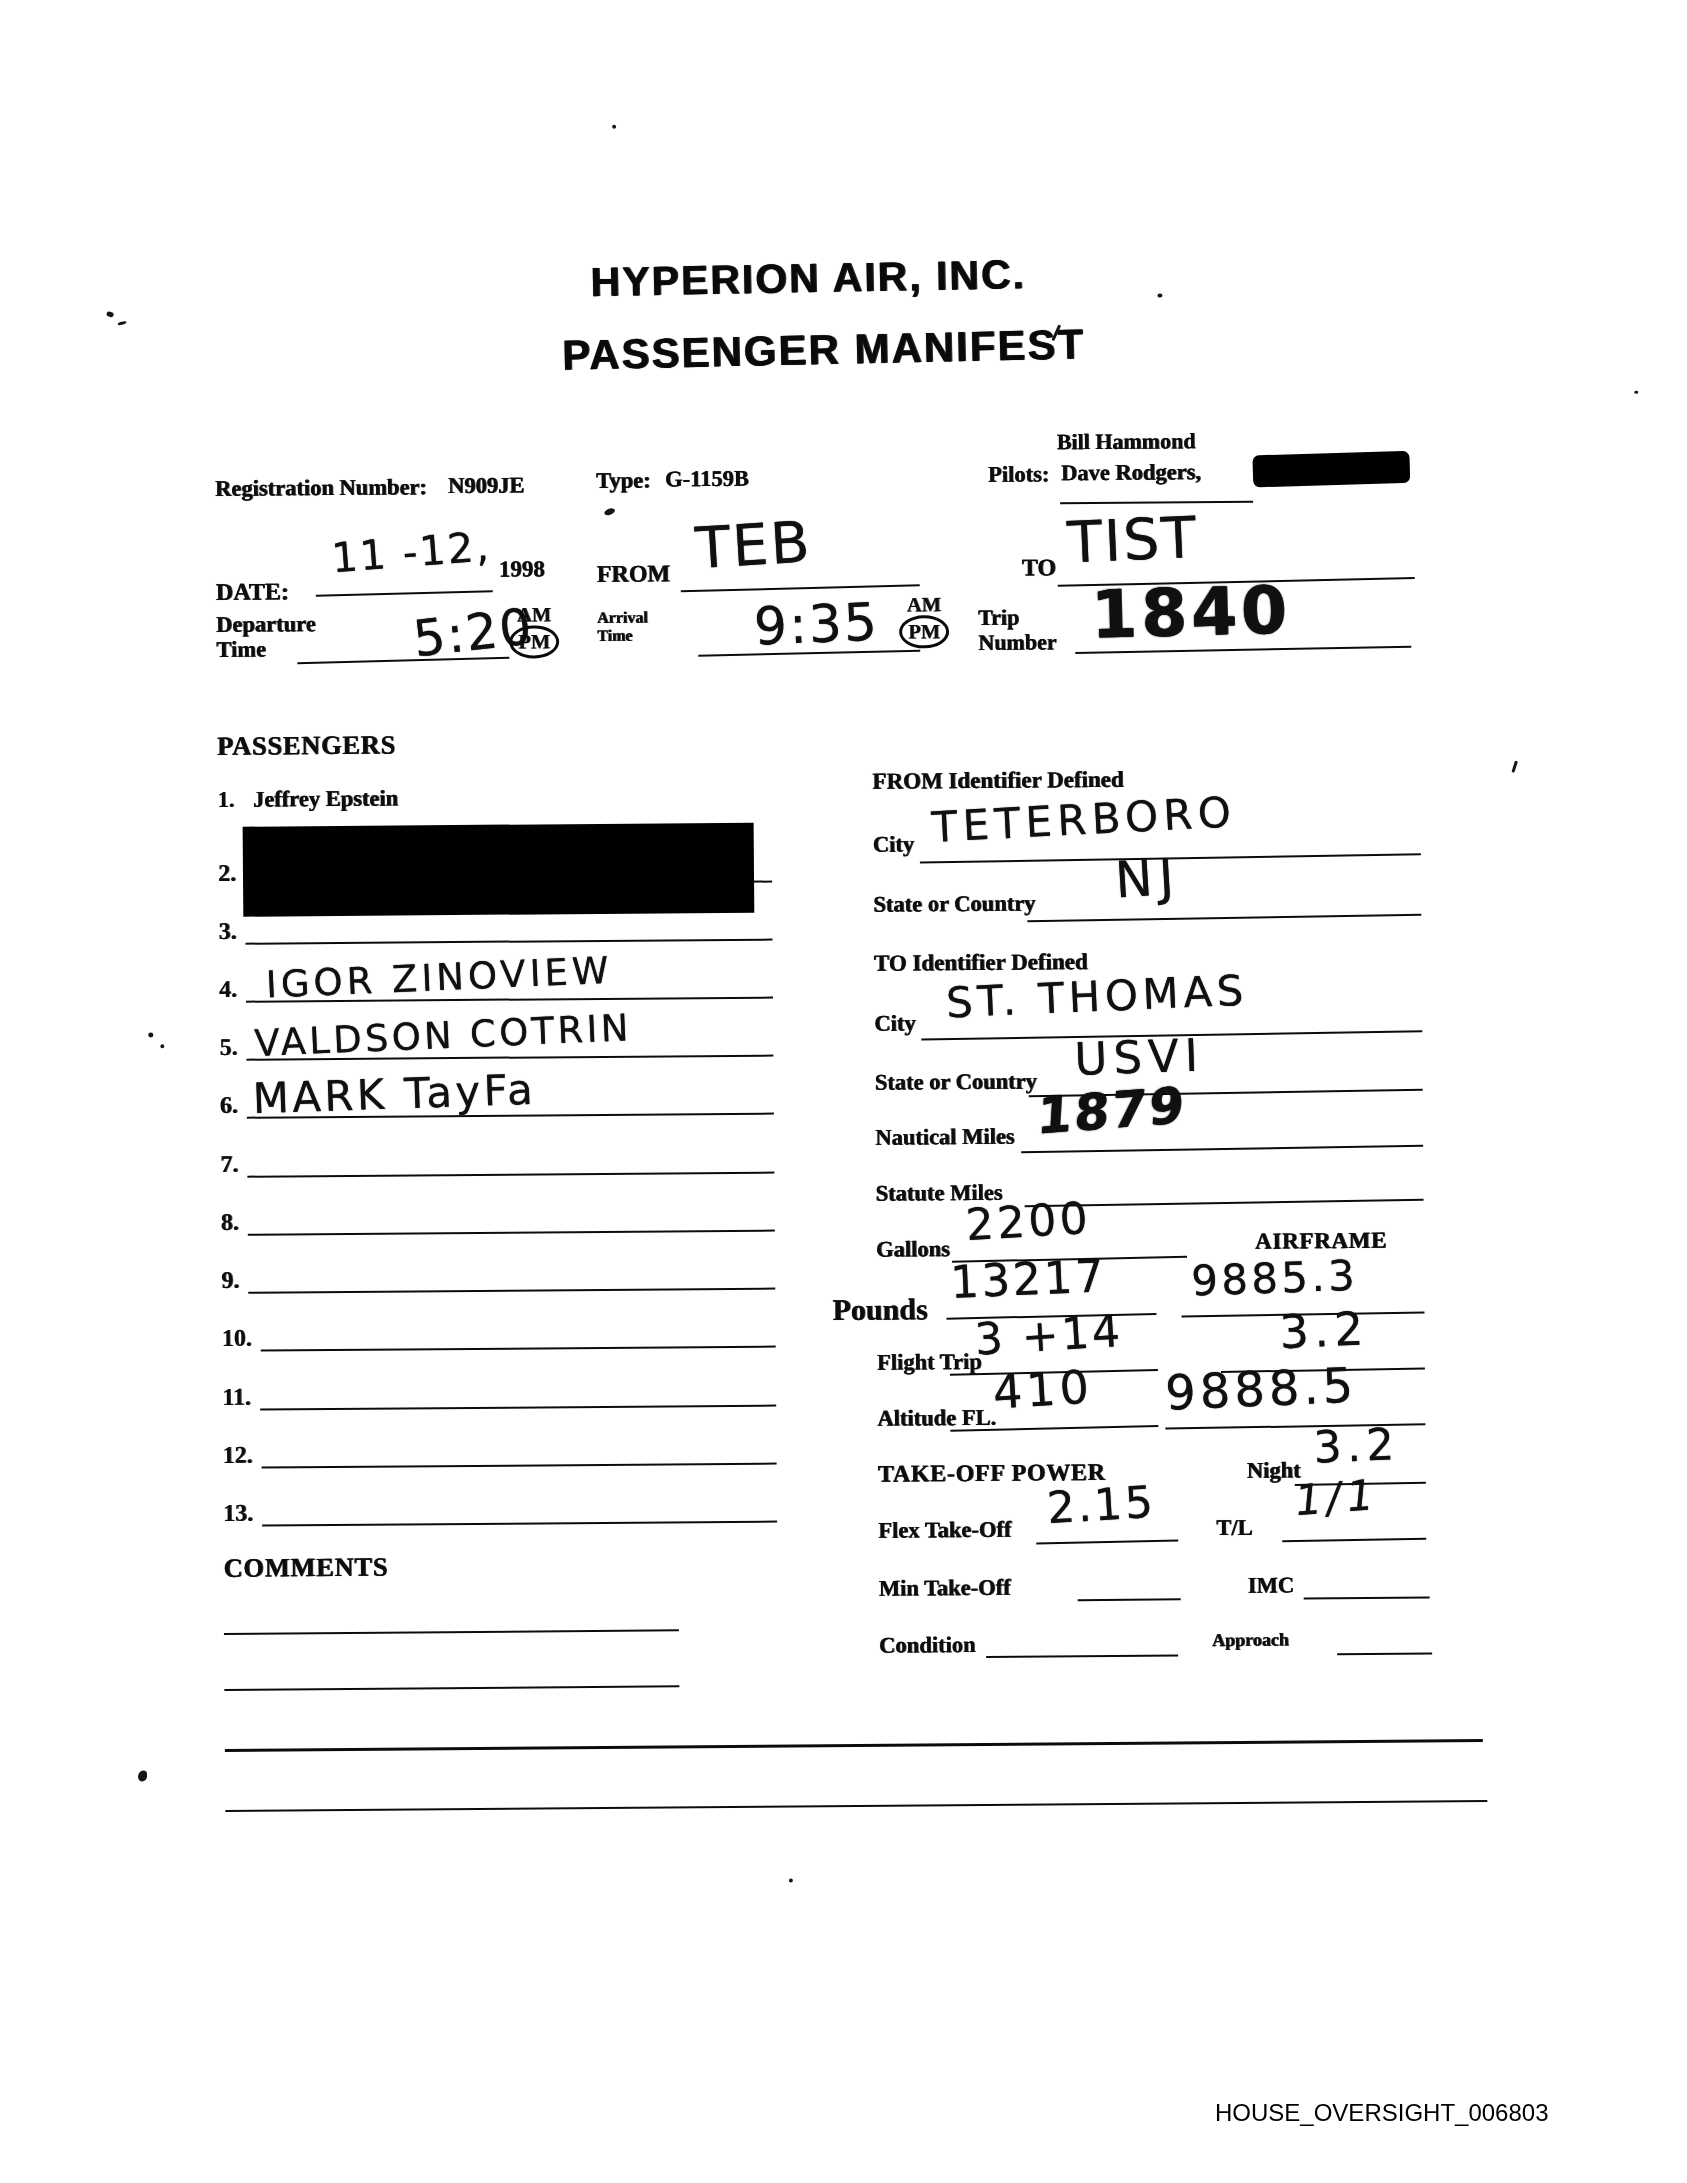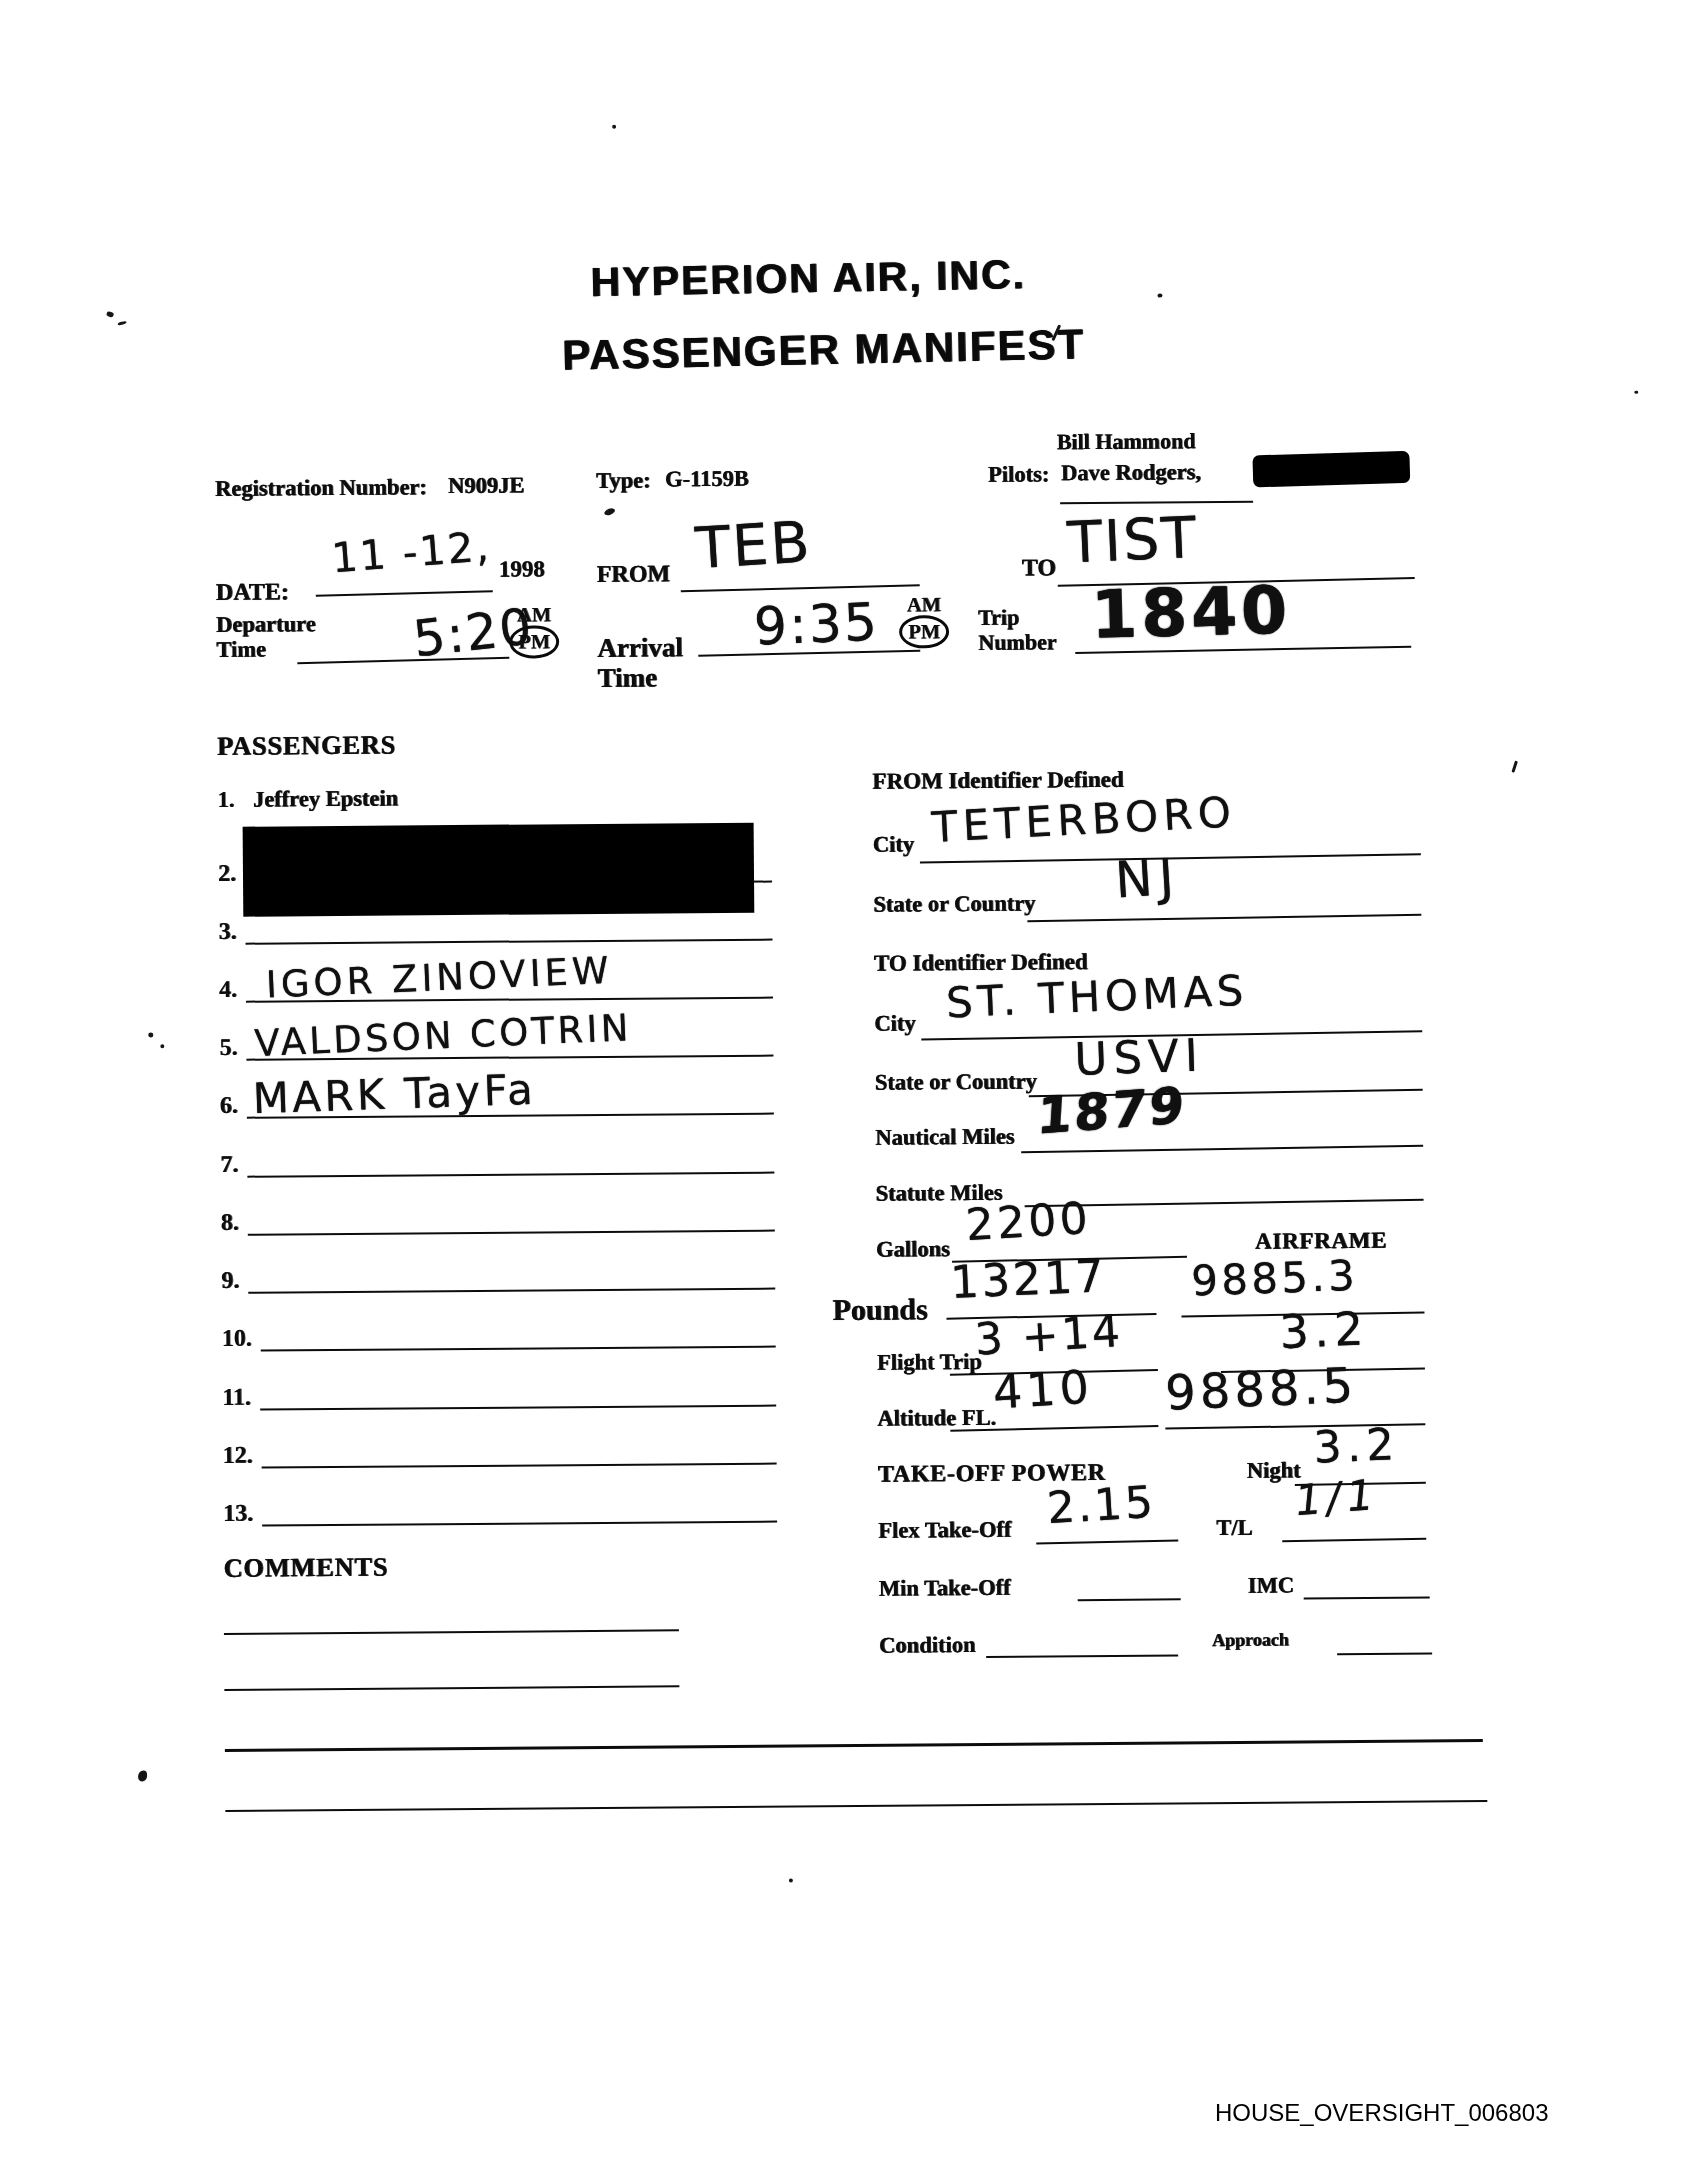--- a/index.html
+++ b/index.html
@@ -65,21 +65,21 @@
 
   <span class="abs lbl pre" style="left:218px;top:607px;font-size:22.5px;">Departure
 Time</span>
   <span class="abs hw" style="left:415px;top:601px;font-size:50px;transform:rotate(-6deg);">5:20</span>
   <div class="ln" style="left:299px;top:656px;width:212px;transform:rotate(-1deg);"></div>
   <div class="ampm" style="left:511px;top:601px;">
     <span>AM</span><br>
     <span class="pmc">PM</span>
   </div>
 
-  <span class="abs lbl pre" style="left:599px;top:607px;font-size:27px;margin-top:24px;">Arrival
+  <span class="abs lbl pre" style="left:599px;top:607px;font-size:16px;">Arrival
 Time</span>
   <span class="abs hw" style="left:756px;top:594px;font-size:52px;transform:rotate(-2deg);">9:35</span>
   <div class="ln" style="left:700px;top:652px;width:222px;transform:rotate(-0.8deg);"></div>
   <div class="ampm" style="left:901px;top:594px;">
     <span>AM</span><br>
     <span class="pmc">PM</span>
   </div>
 
   <span class="abs lbl pre" style="left:980px;top:607px;font-size:22px;">Trip
 Number</span>

